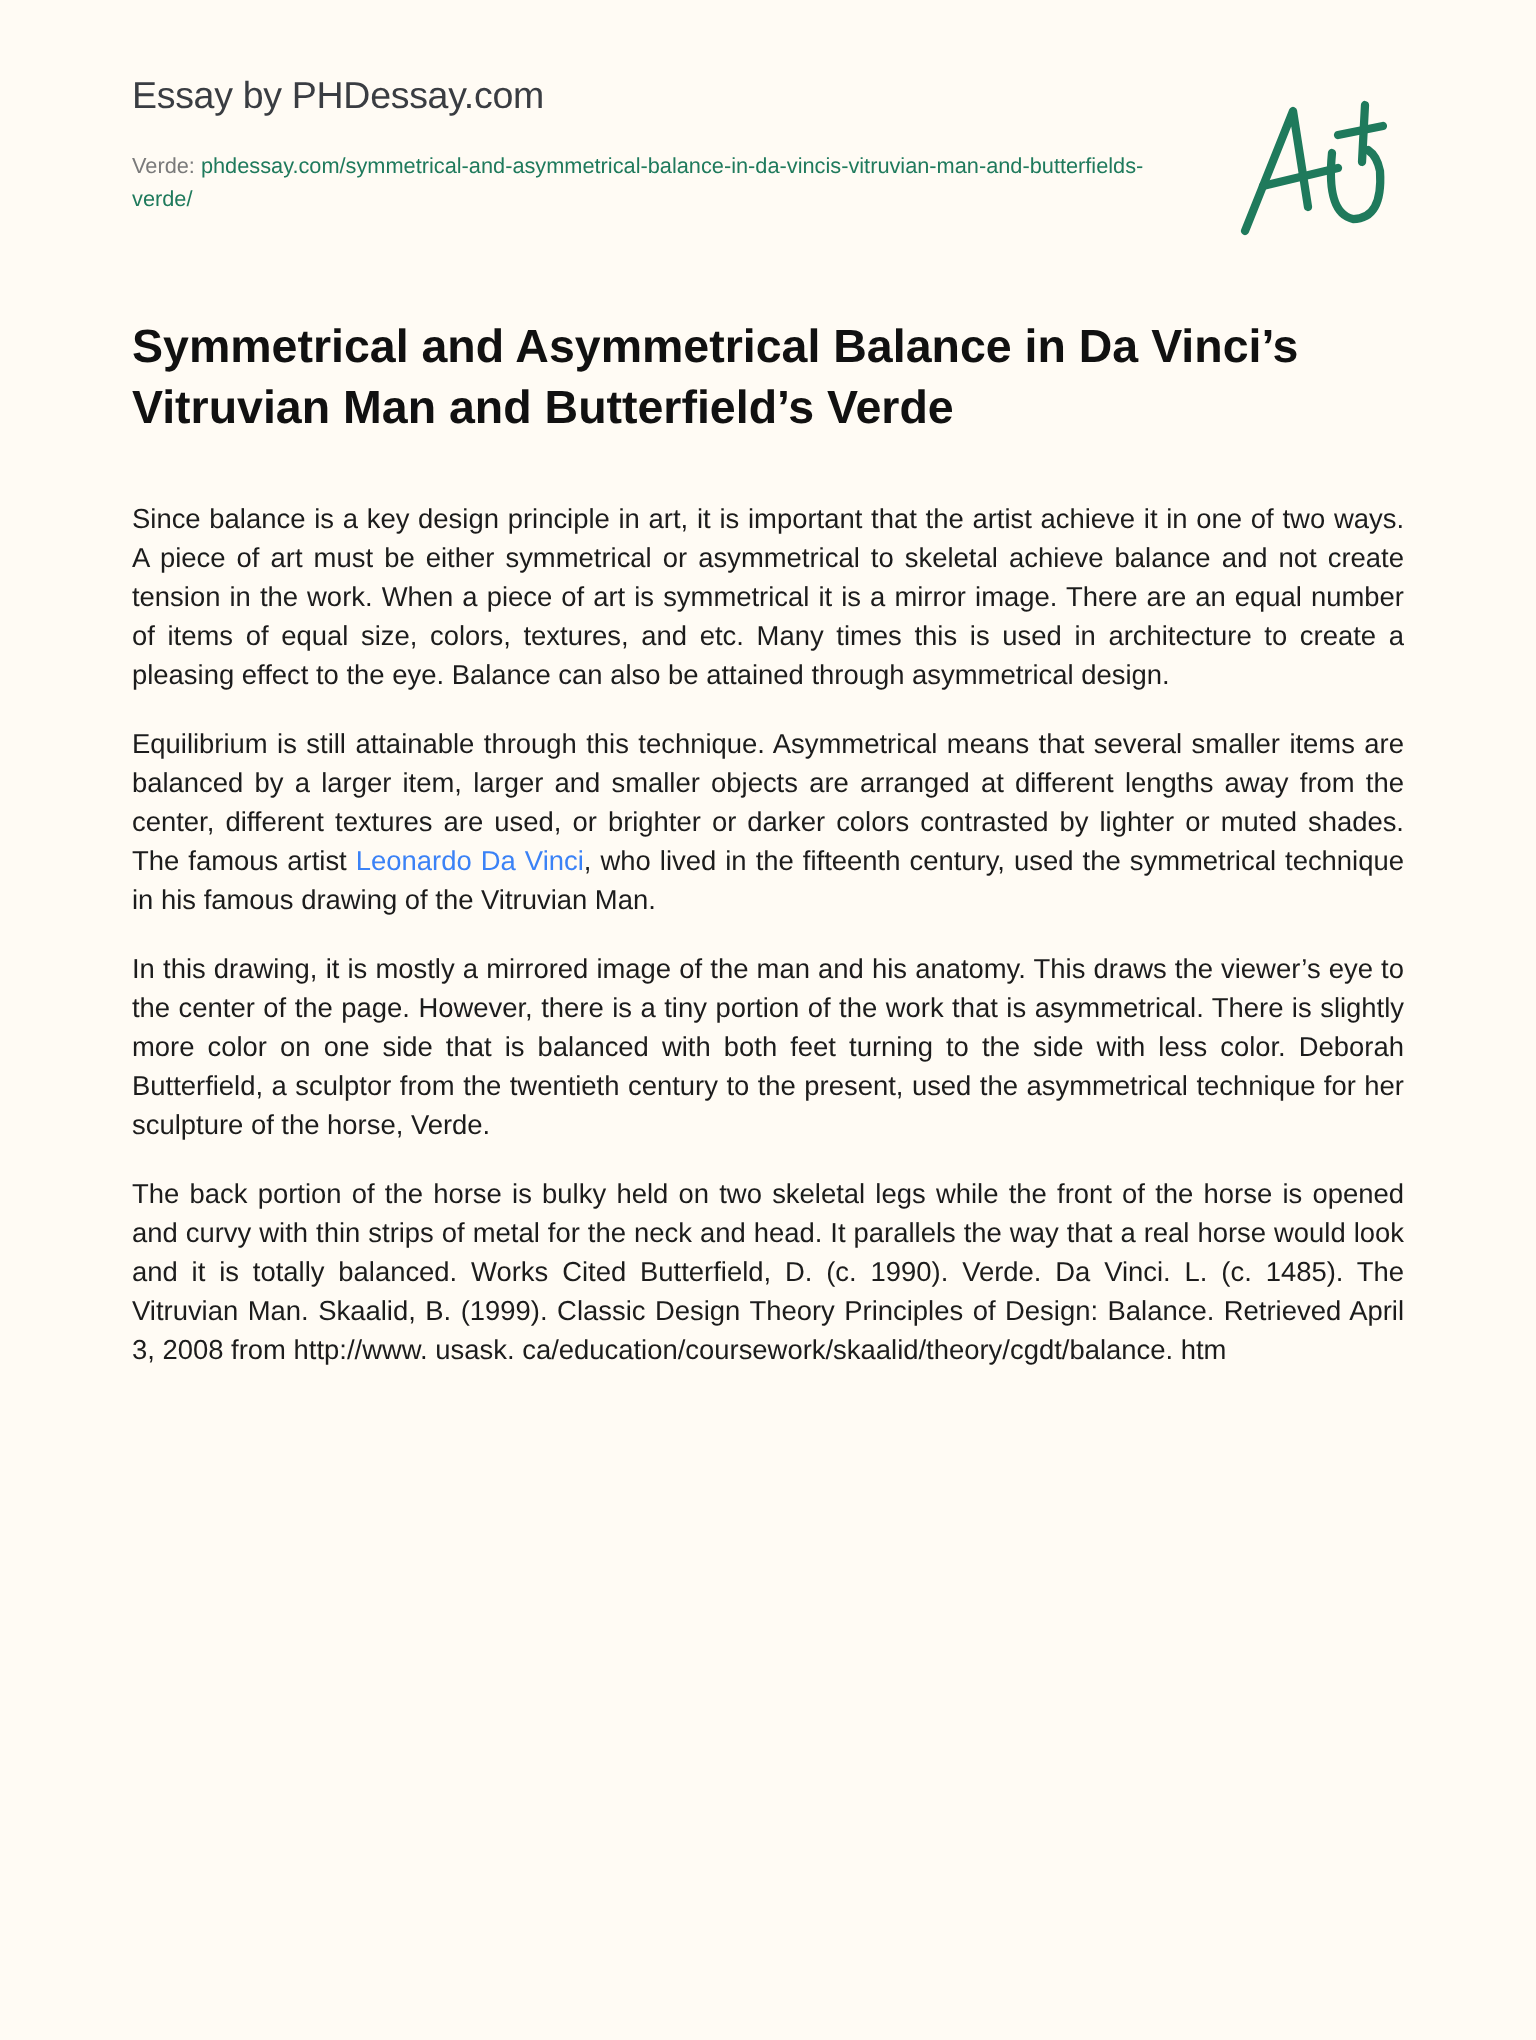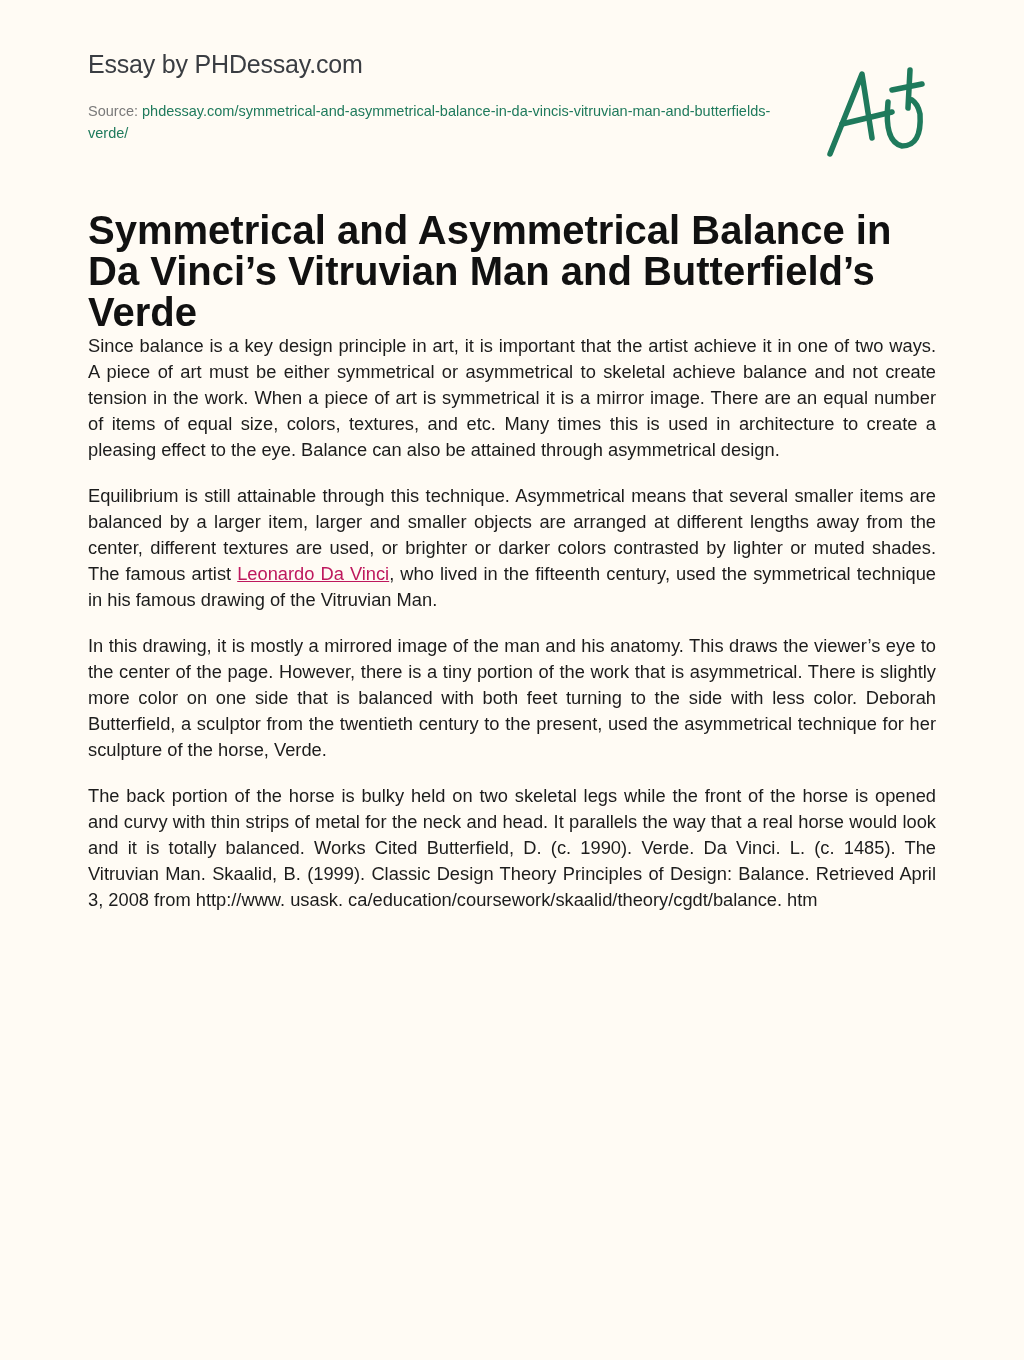--- a/index.html
+++ b/index.html
@@ -17,41 +17,41 @@
     letter-spacing: -0.2px;
   }
   .source {
     position: absolute; left: 88px; top: 100px; width: 700px;
     font-size: 14.5px; line-height: 22px; color: #7a7a7a;
   }
   .source a { color: #1f7a5c; text-decoration: none; }
   .logo { position: absolute; left: 822px; top: 62px; width: 110px; height: 100px; }
   .title {
     position: absolute; left: 88px; top: 210px; width: 860px;
-    font-size: 40px; line-height: 41px; font-weight: bold; color: #111;
+    font-size: 31px; line-height: 41px; font-weight: bold; color: #111;
     margin: 0;
   }
   .body {
     position: absolute; left: 88px; top: 333px; width: 848px;
   }
   .body p {
     margin: 0 0 20px 0;
     font-size: 18.3px; line-height: 26px;
     text-align: justify;
     color: #1c1c1c;
   }
-  .body a { color: #be185d; text-decoration: underline; }
+  .body a { color: #3b82f6; }
 </style>
 </head>
 <body>
 
 <div class="site-title">Essay by PHDessay.com</div>
 
 <div class="source">
-  <span>Source:</span>
+  <span>Verde:</span>
   <a>phdessay.com/symmetrical-and-asymmetrical-balance-in-da-vincis-vitruvian-man-and-butterfields-verde/</a>
 </div>
 
 <svg class="logo" viewBox="0 0 110 100">
   <g fill="none" stroke="#1f7a5c" stroke-width="5.5" stroke-linecap="round" stroke-linejoin="round">
     <path d="M8 92 L40 12 L50 76"></path>
     <path d="M20 62 Q45 56 70 50"></path>
     <path d="M66 40 Q62 80 80 84 Q100 84 98 52 Q96 42 90 38"></path>
     <path d="M70 28 L100 22"></path>
     <path d="M88 8 L86 46"></path>

